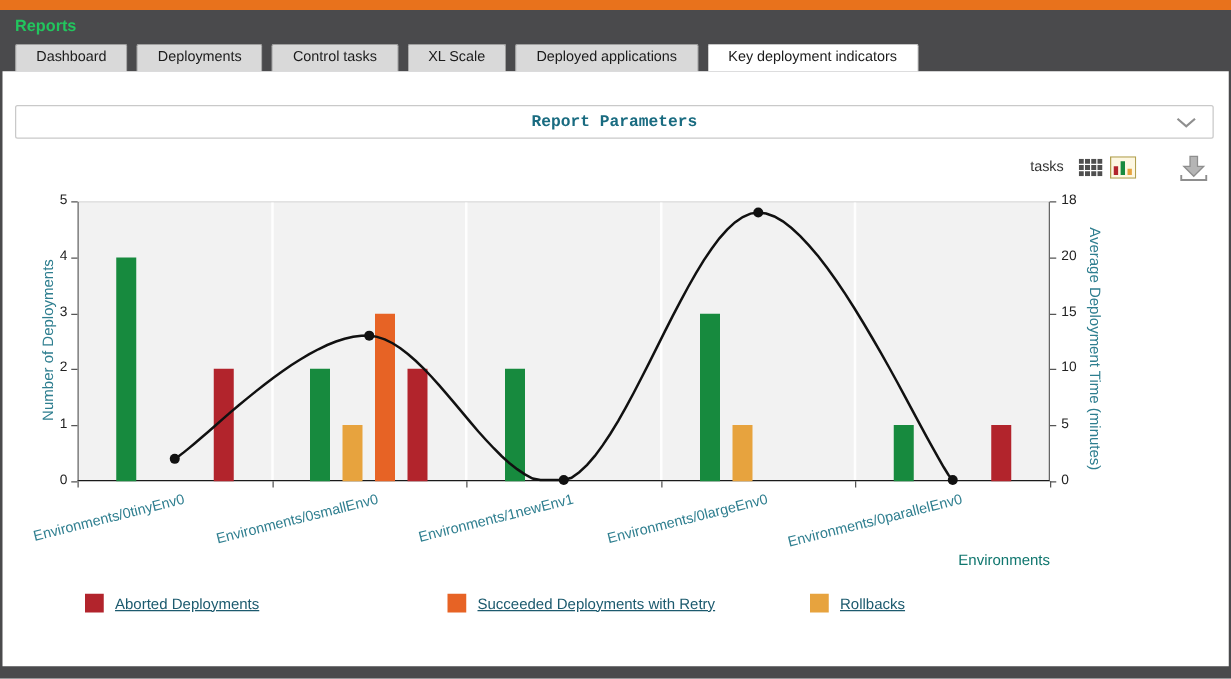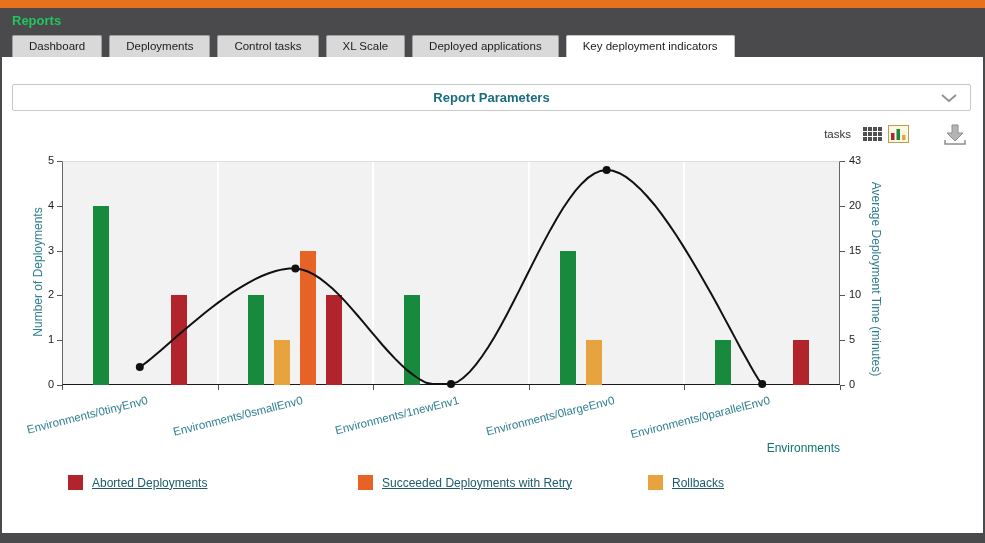--- a/index.html
+++ b/index.html
@@ -8,21 +8,21 @@
   .orange-strip{position:absolute;left:0;top:0;width:100%;height:8px;background:#e8721c;}
   .titlebar{position:absolute;left:0;top:8px;width:100%;height:25px;color:#22c55e;
             font-size:13px;font-weight:bold;line-height:25px;padding-left:12px;box-sizing:border-box;}
   .tabbar{position:absolute;left:0;top:33px;width:100%;height:24px;display:flex;gap:7px;
           padding:2px 0 0 12px;box-sizing:border-box;}
   .tab{background:#d9d9d9;border:1px solid #9f9f9f;border-bottom:none;border-radius:2px 2px 0 0;
        padding:0 16px;font-size:11.5px;line-height:20px;color:#1b1b1b;white-space:nowrap;cursor:default;}
   .tab.active{background:#fff;border-color:#c6c6c6;}
   .content{position:absolute;left:2px;top:57px;width:981px;height:476px;background:#fff;overflow:hidden;}
   .params-bar{position:absolute;left:10px;top:27px;width:959px;height:27px;border:1px solid #c9c9c9;
-              border-radius:2px;display:flex;align-items:center;justify-content:center;box-sizing:border-box;cursor:pointer;}
+              border-radius:2px;display:flex;align-items:center;justify-content:center;box-sizing:border-box;cursor:pointer;font-family:Liberation Mono, monospace;}
   .params-label{color:#196b80;font-weight:bold;font-size:13px;}
   .params-chevron{position:absolute;right:13px;top:9px;}
   .view-row{position:absolute;right:13px;top:64px;display:flex;align-items:center;height:26px;}
   .view-label{font-size:11.5px;color:#333;margin-right:9px;}
   .icon-btn{background:none;border:none;padding:0;margin:0 3px;display:flex;align-items:center;cursor:pointer;}
   .dl-gap{width:28px;}
   .chart{position:absolute;left:0;top:0;width:981px;height:476px;pointer-events:none;}
   .plot{position:absolute;background:#f2f2f2;box-sizing:border-box;
         border-top:1px solid #dcdcdc;border-left:1px solid #666;border-right:1px solid #666;border-bottom:1px solid #1a1a1a;}
   .vgrid{position:absolute;width:2px;background:rgba(255,255,255,0.9);}
@@ -130,21 +130,21 @@
         <div class="tick-label" style="left: 847px; top: 321px;">0</div>
         <div class="tickmark-h" style="left: 838px; top: 328px; width: 5px;"></div>
         <div class="tick-label" style="left: 847px; top: 276.2px;">5</div>
         <div class="tickmark-h" style="left: 838px; top: 283.2px; width: 5px;"></div>
         <div class="tick-label" style="left: 847px; top: 231.4px;">10</div>
         <div class="tickmark-h" style="left: 838px; top: 238.4px; width: 5px;"></div>
         <div class="tick-label" style="left: 847px; top: 186.6px;">15</div>
         <div class="tickmark-h" style="left: 838px; top: 193.6px; width: 5px;"></div>
         <div class="tick-label" style="left: 847px; top: 141.8px;">20</div>
         <div class="tickmark-h" style="left: 838px; top: 148.8px; width: 5px;"></div>
-        <div class="tick-label" style="left: 847px; top: 97px;">43</div>
+        <div class="tick-label" style="left: 847px; top: 97px;">18</div>
         <div class="tickmark-h" style="left: 838px; top: 104px; width: 5px;"></div>
         <div class="tickmark-v" style="left: 60px; top: 328px; height: 5px;"></div>
         <div class="tickmark-v" style="left: 215.6px; top: 328px; height: 5px;"></div>
         <div class="tickmark-v" style="left: 371.2px; top: 328px; height: 5px;"></div>
         <div class="tickmark-v" style="left: 526.8px; top: 328px; height: 5px;"></div>
         <div class="tickmark-v" style="left: 682.4px; top: 328px; height: 5px;"></div>
         <div class="tickmark-v" style="left: 838px; top: 328px; height: 5px;"></div>
         <div class="catlabel" style="right: 837.2px; top: 337px;">Environments/0tinyEnv0</div>
         <div class="catlabel" style="right: 681.6px; top: 337px;">Environments/0smallEnv0</div>
         <div class="catlabel" style="right: 526px; top: 337px;">Environments/1newEnv1</div>

